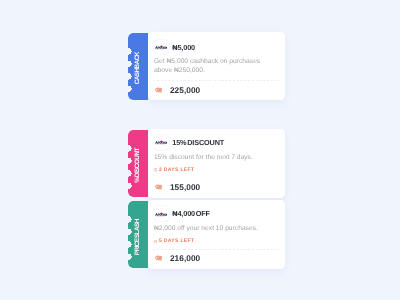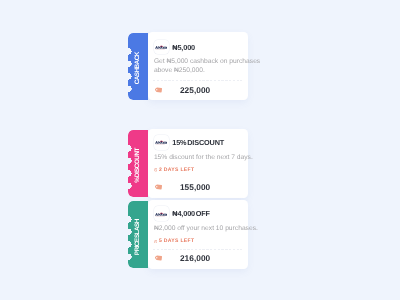--- a/index.html
+++ b/index.html
@@ -7,33 +7,33 @@
   body { background:#eff4fd; font-family:"Liberation Sans", sans-serif; -webkit-font-smoothing:antialiased; text-rendering:geometricPrecision; }
   .stage { position:relative; width:400px; height:300px; }
   .coupon { position:absolute; left:128px; width:144px; height:68.5px; }
   .tab { position:absolute; left:0; top:1.0px; width:19.7px; height:67px;
          border-radius:5px 0 0 5px;
          display:flex; align-items:center; justify-content:center;
          -webkit-mask-image: var(--m); mask-image: var(--m);
          -webkit-mask-composite: source-in; mask-composite: intersect; }
   .tab .vtext { writing-mode:vertical-rl; transform:rotate(180deg) translateX(0px) translateY(-2.2px); color:#fff;
                 font-size:6.4px; font-weight:bold; letter-spacing:-0.55px; word-spacing:-0.8px; white-space:nowrap; }
-  .card { position:absolute; left:19.5px; top:0; width:100px; height:68.5px; background:#fff;
+  .card { position:absolute; left:19.5px; top:0; width:137px; height:68.5px; background:#fff;
           border-radius:4.5px; box-shadow:0 3px 7px rgba(96,116,190,0.075); }
   .row1 { position:absolute; left:6.4px; display:flex; align-items:center; }
   .logo { width:15px; height:14.4px; border-radius:4.2px; background:#fff;
           box-shadow:0 0 0 0.55px #eef0f6; display:flex; align-items:center; justify-content:center;
           overflow:hidden; }
   .title { margin-left:3.4px; font-size:7.3px; font-weight:bold; color:#2f333c; letter-spacing:-0.14px; word-spacing:-1.2px; }
   .desc { position:absolute; left:6.4px; width:117px; font-size:6.7px; color:#a5a5a8; line-height:9px; }
   .expiry { position:absolute; left:6.4px; display:flex; align-items:center; gap:1.5px;
             font-size:5.05px; font-weight:bold; color:#e8795e; letter-spacing:0.32px; }
   .divider { position:absolute; left:5.8px; right:5.5px; height:0.8px;
              background:repeating-linear-gradient(to right, #edeff4 0 2.3px, rgba(255,255,255,0) 2.3px 3.8px); }
-  .pts { position:absolute; left:6.4px; display:flex; align-items:center; gap:17px; }
+  .pts { position:absolute; left:6.4px; display:flex; align-items:center; gap:7px; }
   .ptsnum { font-size:8.3px; font-weight:bold; color:#2f333c; letter-spacing:0.05px; }
 </style>
 </head>
 <body style="background: rgb(239, 244, 253);">
 
 <div class="stage">
     <div class="coupon" style="top: 31.8px;">
       <div class="card">
         <div class="row1" style="top:8.2px">
           <div class="logo">

